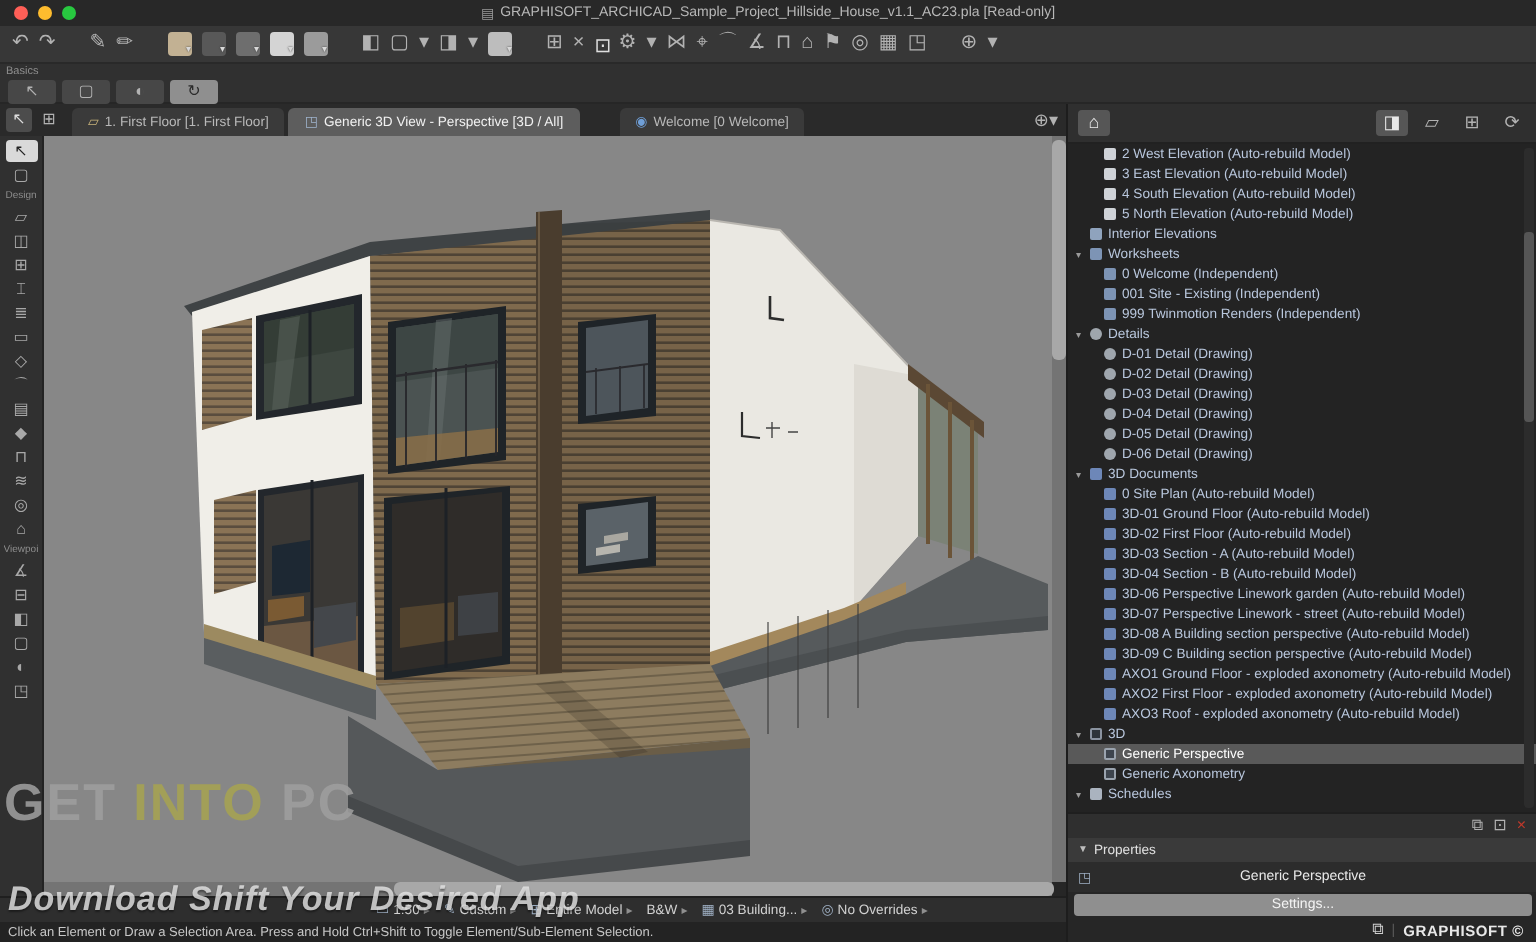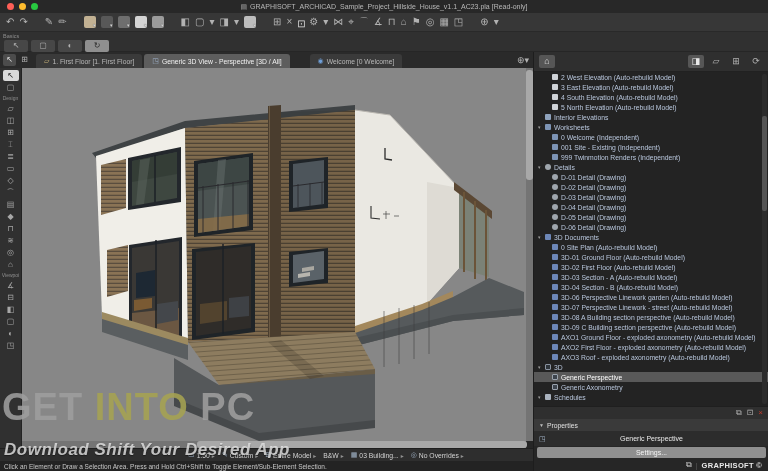--- a/index.html
+++ b/index.html
@@ -51,21 +51,21 @@
   .strip-label{font-size:5px;color:#8d8d8d;line-height:8px;white-space:nowrap;overflow:hidden;max-width:22px}
 
   
   .viewport{left:22px;top:68px;width:511px;height:373px;background:#878787;overflow:hidden}
   .hscroll{left:22px;top:441px;width:504px;height:7px;background:#747474}
   .hthumb{position:absolute;left:175px;top:0;width:330px;height:7px;background:#a8a8a8;border-radius:3px}
   .vscroll{left:526px;top:68px;width:7px;height:373px;background:#747474}
   .vthumb{position:absolute;left:0;top:2px;width:7px;height:110px;background:#a8a8a8;border-radius:3px}
 
   
-  .wm-big{left:2px;top:388px;font-size:38px;font-weight:800;letter-spacing:1px;line-height:1;
+  .wm-big{left:2px;top:388px;font-size:26px;font-weight:800;letter-spacing:1px;line-height:1;
           white-space:nowrap;opacity:.88;z-index:5;pointer-events:none}
   .wm-tag{left:4px;top:440px;font-size:17px;font-style:italic;font-weight:600;letter-spacing:.5px;
           color:rgba(228,228,228,.82);white-space:nowrap;z-index:6;pointer-events:none;text-shadow:0 1px 1px rgba(0,0,0,.4)}
 
   
   .quickbar{left:0;top:448px;width:533px;height:13px;background:#2e2e2e;border-top:1px solid #1f1f1f;
             display:flex;align-items:center;padding-left:188px;gap:7px;box-sizing:border-box;font-size:6.8px;color:#d2d2d2}
   .qitem{display:flex;align-items:center;gap:2px;white-space:nowrap}
   .qicon{color:#9fb0c4;font-size:7px}
   .qchev{color:#8f8f8f;font-size:6px}

